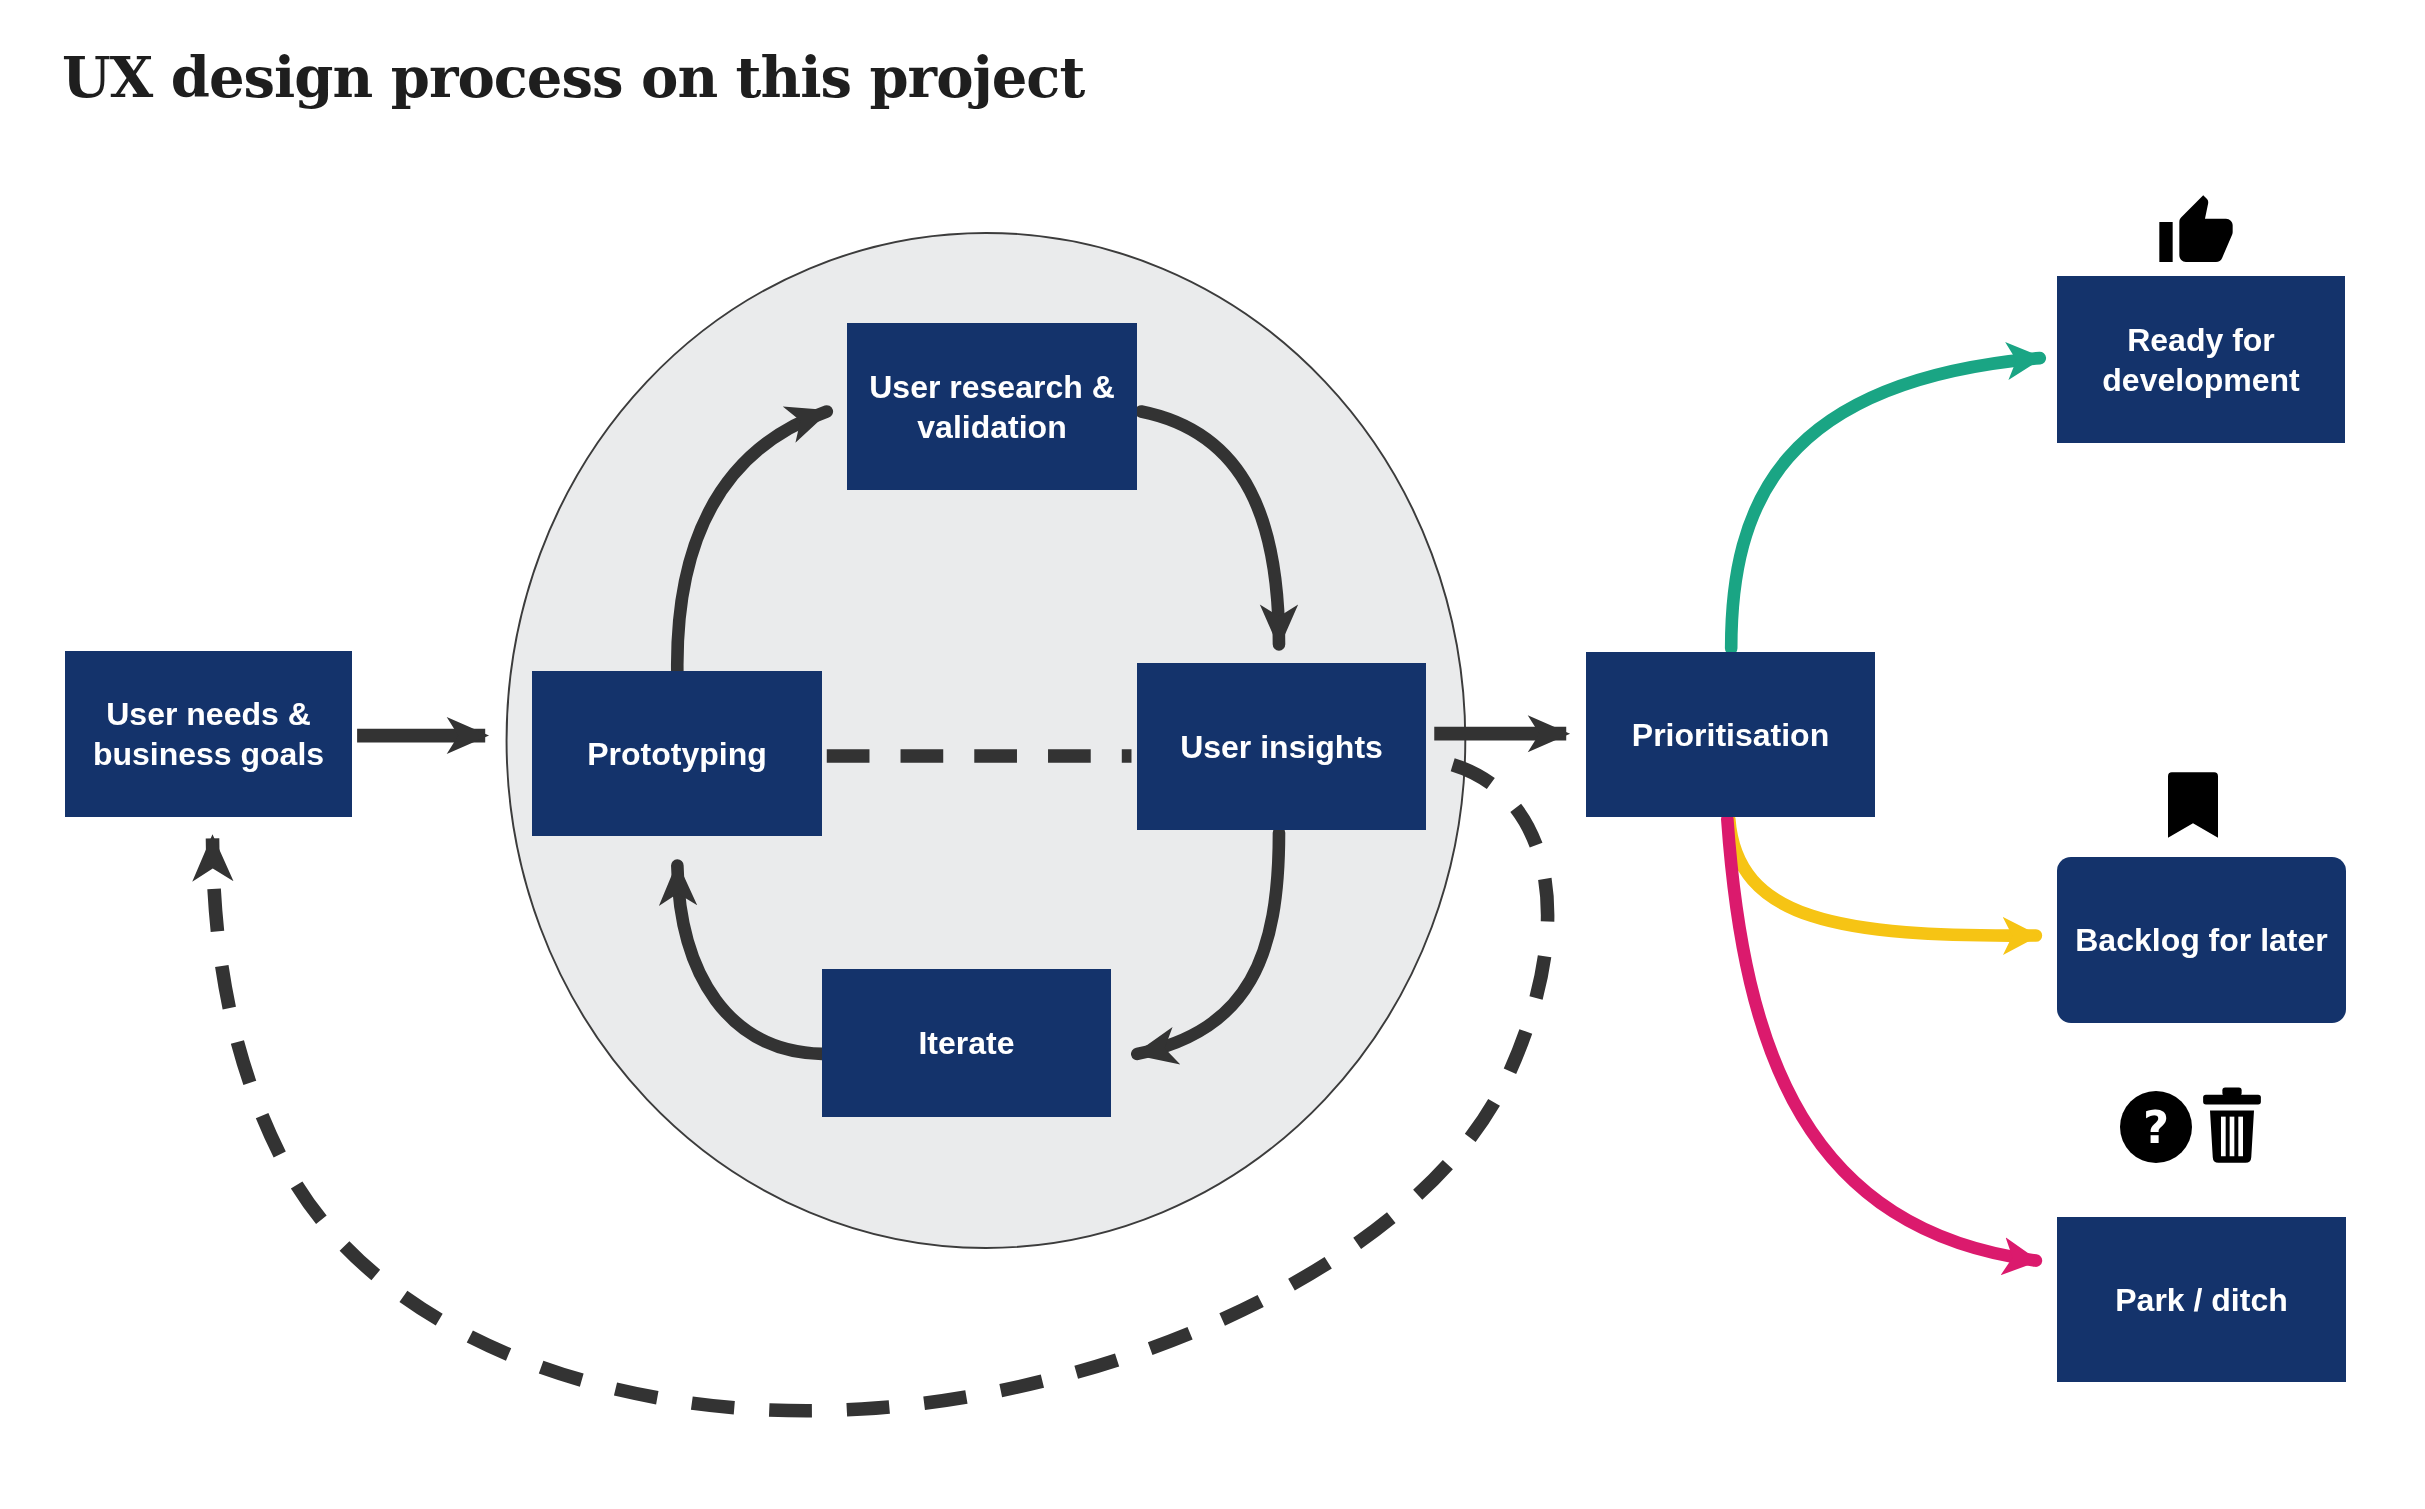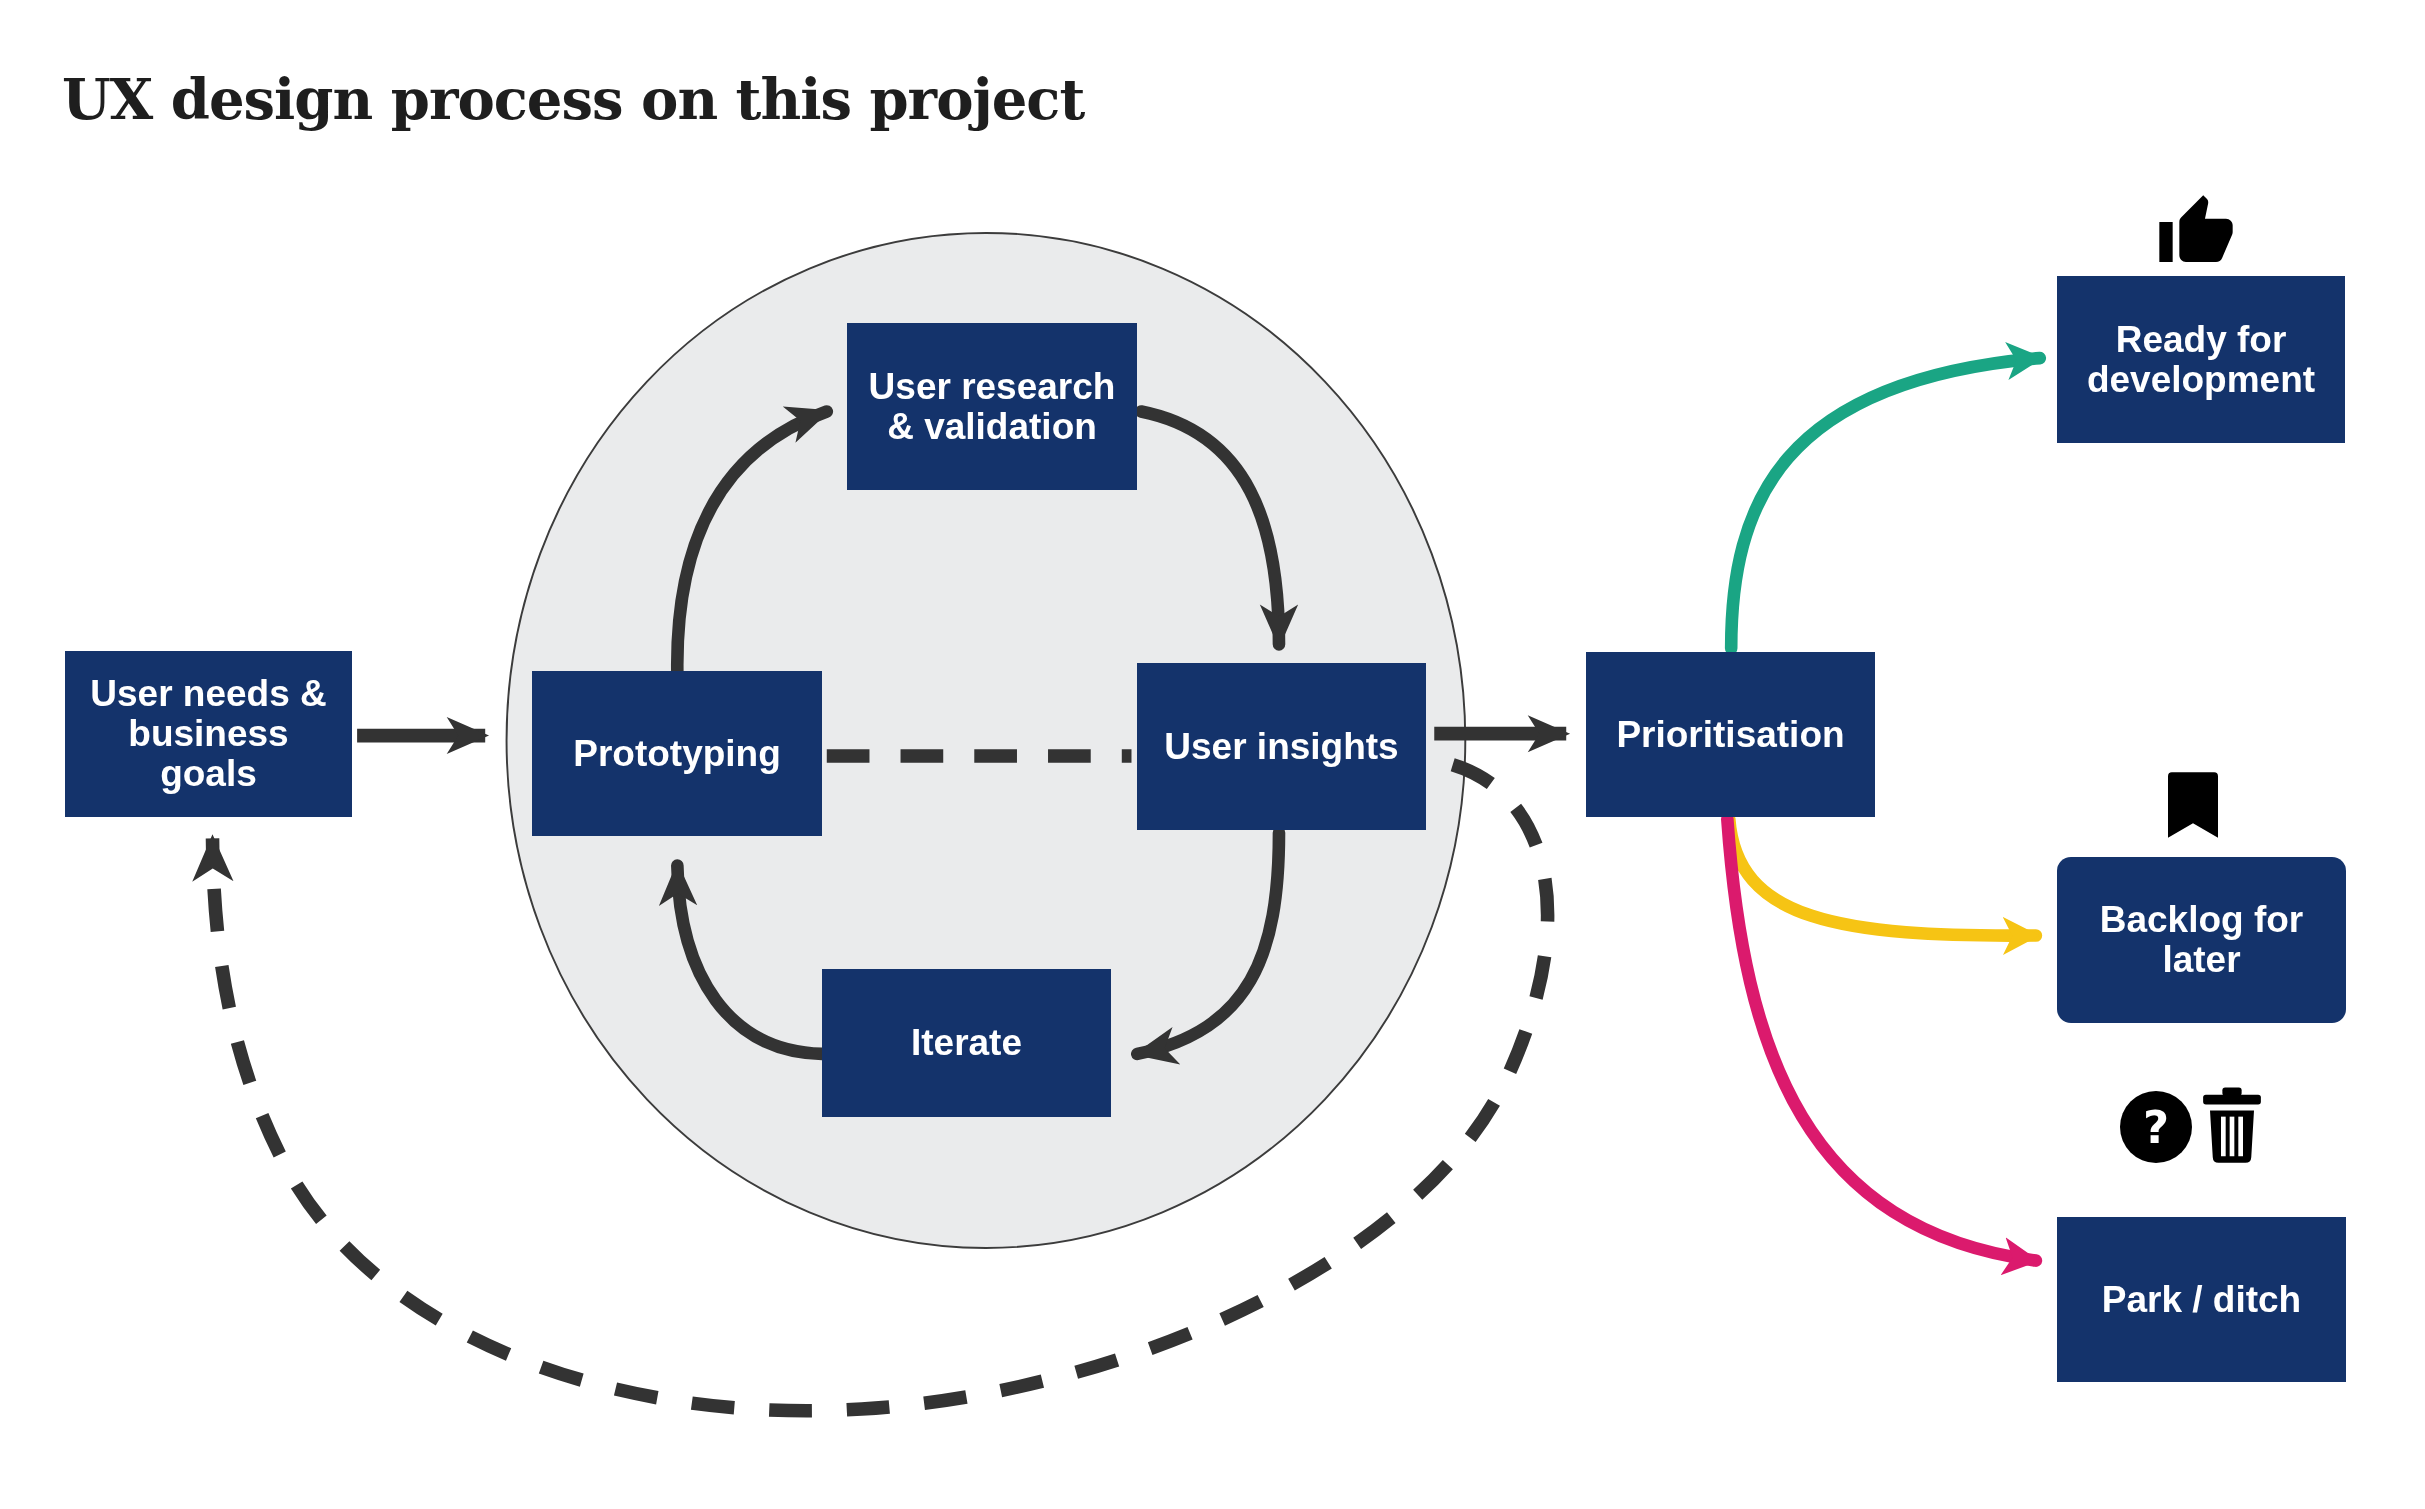--- a/index.html
+++ b/index.html
@@ -5,39 +5,39 @@
   html,body{margin:0;padding:0;background:#ffffff;}
   .stage{
     position:relative;
     width:2426px;height:1510px;
     background:#ffffff;
     overflow:hidden;
     font-family:"Liberation Sans", sans-serif;
   }
   .title{
     position:absolute;
-    left:62px;top:66px;
+    left:62px;top:44px;
     font-family:"DejaVu Serif", serif;
     font-size:56px;
     font-weight:600;
     letter-spacing:-1px;
     color:#1e1e1e;
     margin:0;
   }
   svg.lines{position:absolute;left:0;top:0;}
   .node{
     position:absolute;
     background:var(--navy);
     color:#ffffff;
     display:flex;
     align-items:center;
     justify-content:center;
     text-align:center;
     font-weight:bold;
-    font-size:37px;
+    font-size:32px;
     line-height:40px;
     padding:0 17.5px;
     box-sizing:border-box;
   }
   .n-user-needs   {left:65px;  top:651px;  width:287px; height:166px;}
   .n-user-research{left:847px; top:323px;  width:290px; height:167px;}
   .n-prototyping  {left:532px; top:671px;  width:290px; height:165px;}
   .n-user-insights{left:1137px;top:663px;  width:289px; height:167px;}
   .n-iterate      {left:822px; top:969px;  width:289px; height:148px;}
   .n-prioritisation{left:1586px;top:652px; width:289px; height:165px;}

